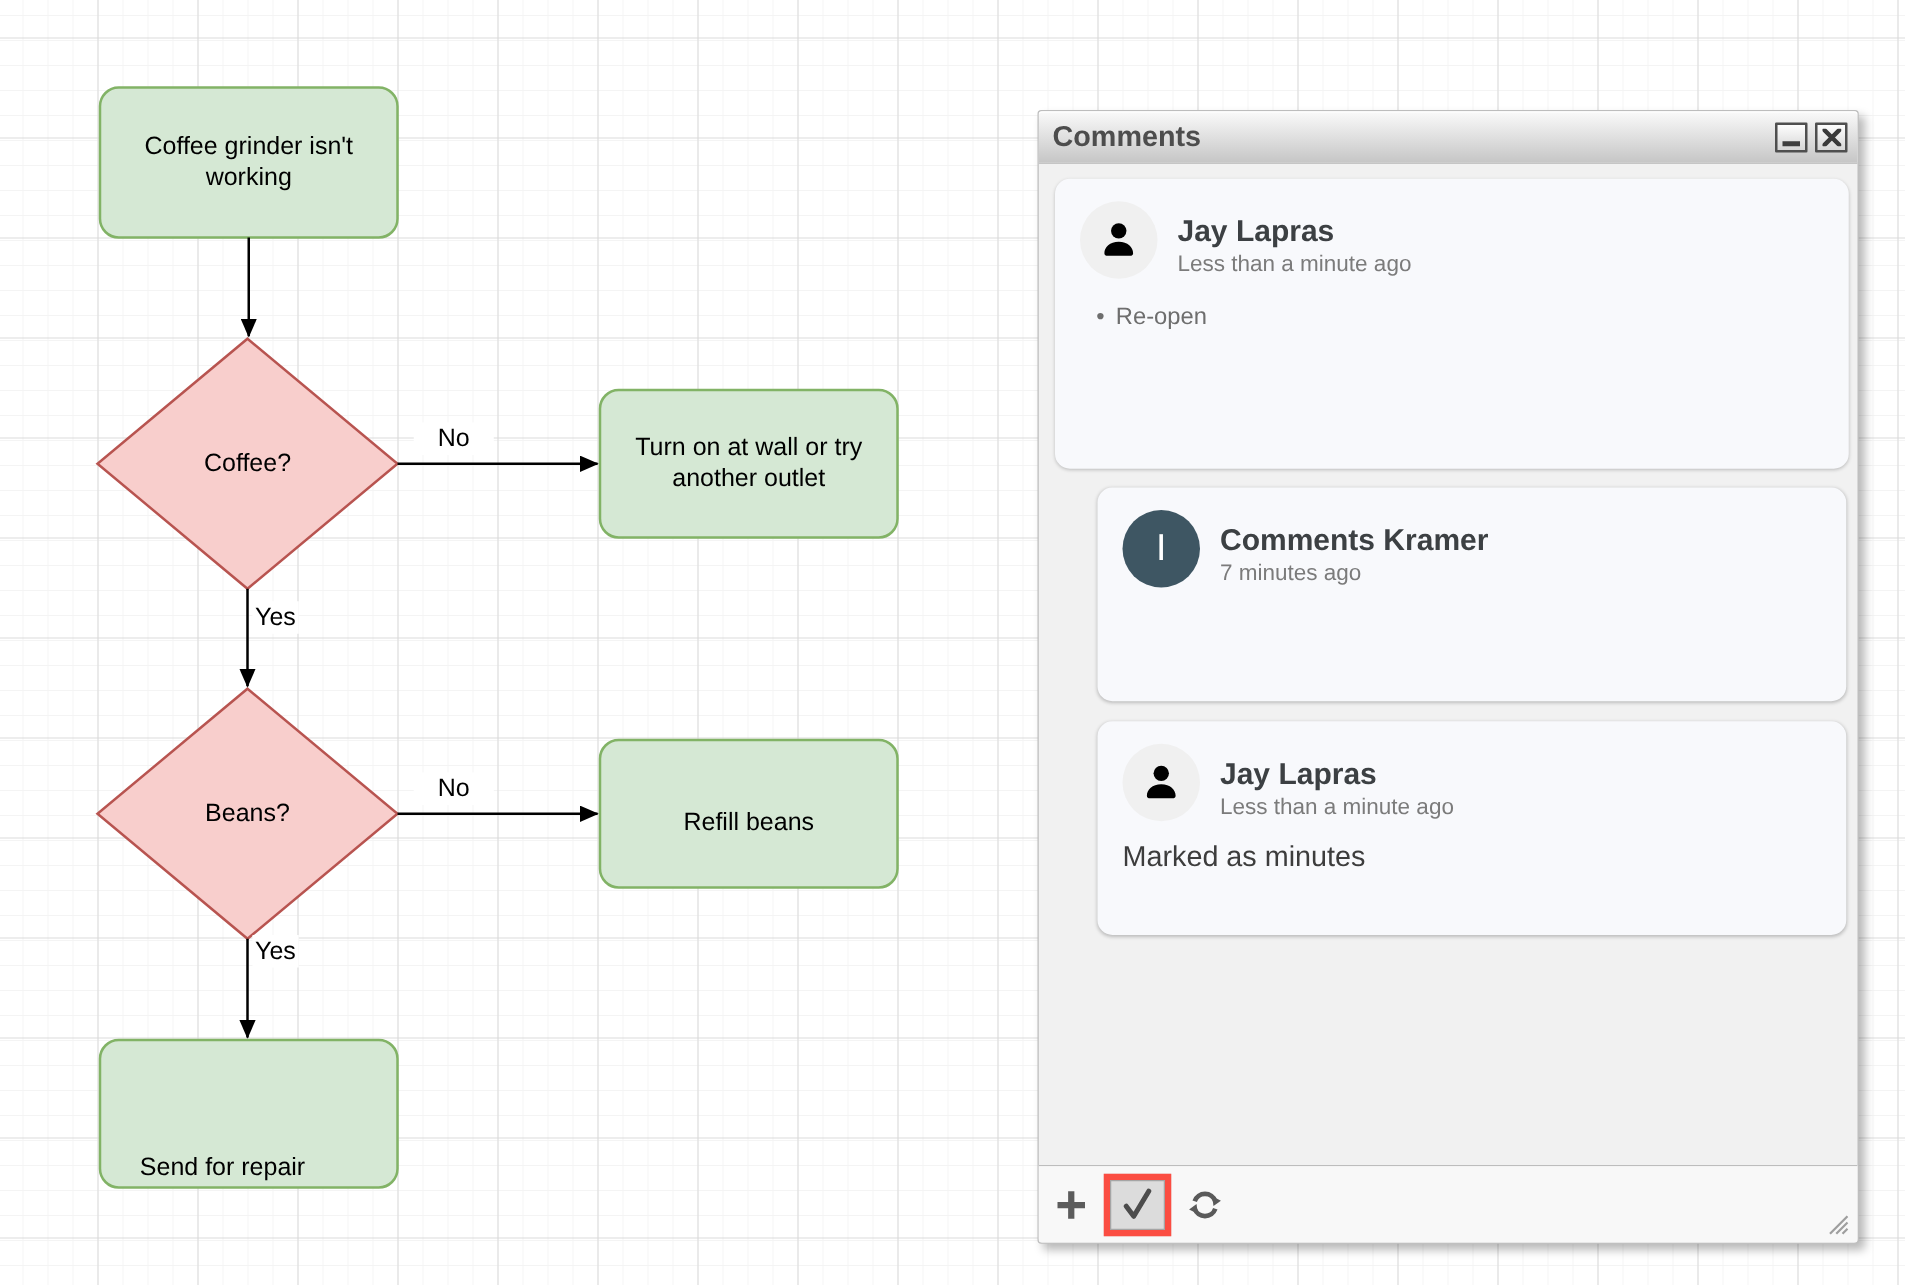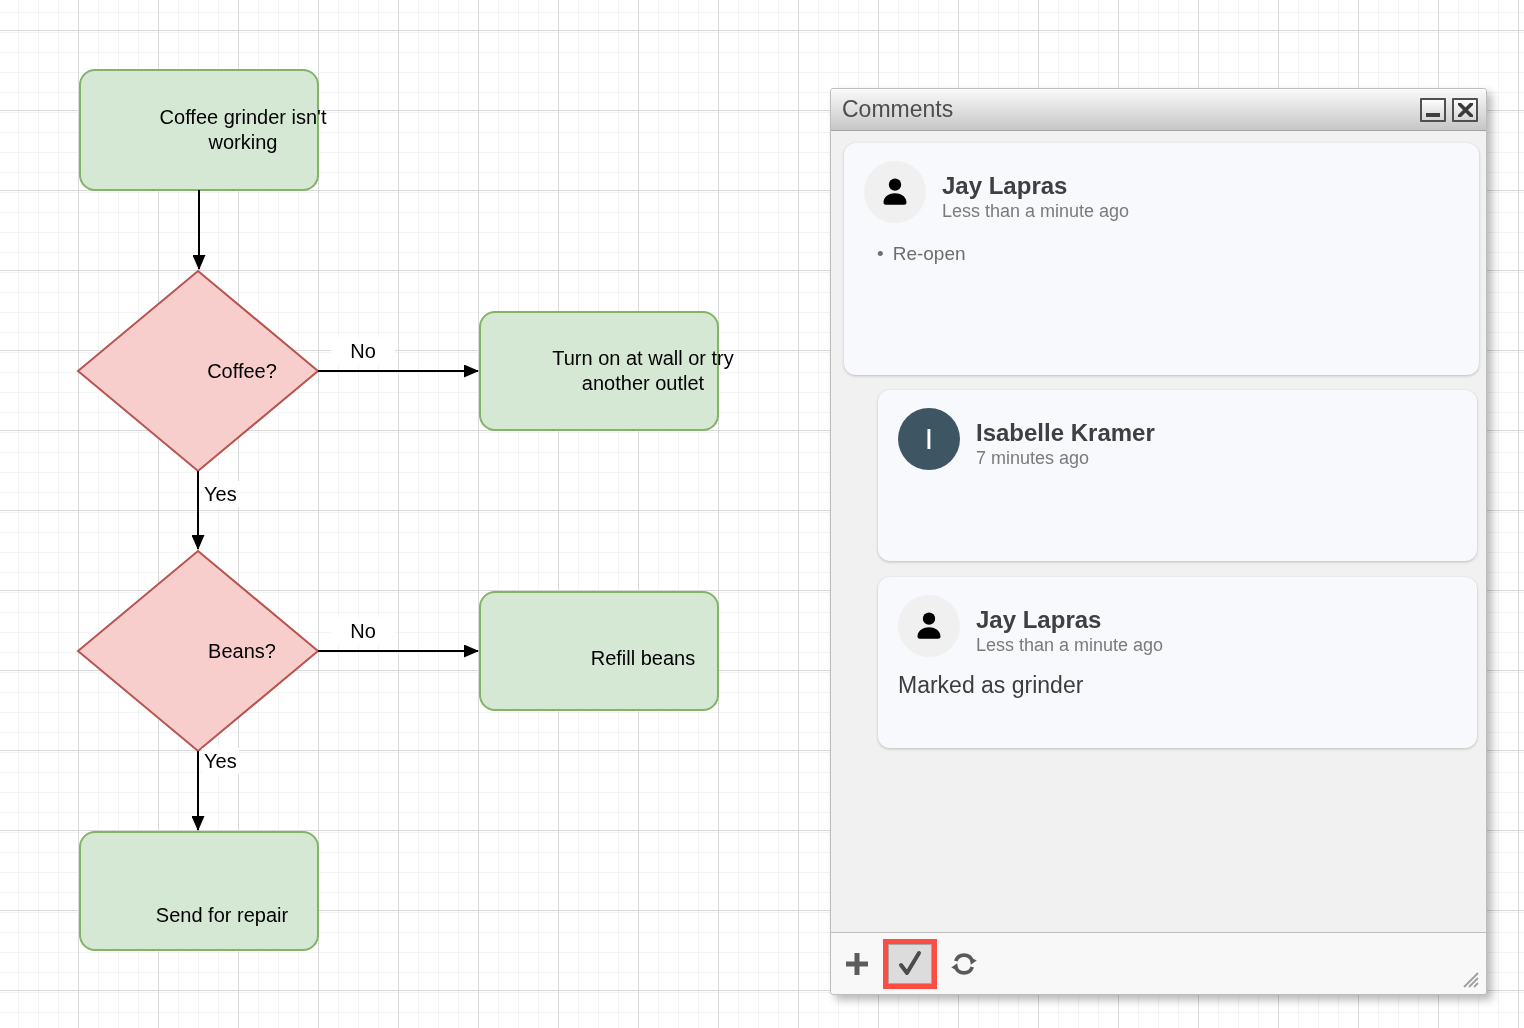--- a/index.html
+++ b/index.html
@@ -16,41 +16,41 @@
       linear-gradient(to bottom,#dadada 1px,transparent 1px),
       linear-gradient(to right,#f4f4f4 1px,transparent 1px),
       linear-gradient(to bottom,#f4f4f4 1px,transparent 1px);
     background-size:80px 80px,80px 80px,20px 20px,20px 20px;
     background-position:78px 30px,78px 30px,18px 12px,18px 12px;
   }
   .flow-svg{position:absolute;left:0;top:0;}
   .node-label{
     position:absolute;display:flex;align-items:center;justify-content:center;
     text-align:center;font-size:20px;line-height:1.25;color:#000;
-    white-space:pre-line;pointer-events:none;margin-left:44px;
+    white-space:pre-line;pointer-events:none;
   }
   .edge-label{
     position:absolute;font-size:20px;color:#000;background:#fff;
     padding:0 2px;line-height:26px;pointer-events:none;
   }
   .edge-label.center{width:60px;text-align:center;}
   
   .window{
     position:absolute;left:830px;top:88px;width:657px;height:907px;
     background:#f1f1f1;border:1px solid #bdbdbd;border-radius:3px;
     box-shadow:5px 5px 8px rgba(0,0,0,.28);
     box-sizing:border-box;
   }
   .titlebar{
     height:41px;display:flex;align-items:center;padding:0 8px 0 11px;
     background:linear-gradient(#fafafa,#c6c6c6);
     border-bottom:1px solid #a3a3a3;border-radius:3px 3px 0 0;
     box-shadow:inset 0 1px 0 #ffffff;
   }
-  .titlebar .title{font-size:23px;font-weight:normal;color:#4d4d4d;}
+  .titlebar .title{font-size:23px;font-weight:bold;color:#4d4d4d;}
   .win-buttons{margin-left:auto;display:flex;gap:6px;}
   .win-btn{
     width:26px;height:24px;border:2px solid #4f4f4f;border-radius:1px;
     background:linear-gradient(#fdfdfd,#d6d6d6);
     display:flex;align-items:center;justify-content:center;cursor:pointer;
     box-sizing:border-box;
   }
   .min-glyph{width:14px;height:4px;background:#3f3f3f;margin-top:11px;}
   .win-body{
     position:absolute;top:41px;bottom:62px;left:0;right:0;
@@ -120,21 +120,21 @@
     <line x1="198" y1="751" x2="198" y2="830" stroke="#000" stroke-width="2" marker-end="url(#arw)"></line>
   </svg>
 
   <div class="node-label" style="left:80px;top:70px;width:238px;height:120px;">Coffee grinder isn't
 working</div>
   <div class="node-label" style="left:78px;top:271px;width:240px;height:200px;">Coffee?</div>
   <div class="node-label" style="left:480px;top:312px;width:238px;height:118px;">Turn on at wall or try
 another outlet</div>
   <div class="node-label" style="left:78px;top:551px;width:240px;height:200px;text-align:center;">Beans?</div>
   <div class="node-label" style="left:480px;top:592px;width:238px;height:132px;">Refill beans</div>
-  <div class="node-label" style="left:80px;top:856px;width:196px;height:118px;">Send for repair</div>
+  <div class="node-label" style="left:80px;top:875px;width:196px;height:118px;">Send for repair</div>
 
   <div class="edge-label center" style="left:331px;top:338px;">No</div>
   <div class="edge-label" style="left:202px;top:481px;">Yes</div>
   <div class="edge-label center" style="left:331px;top:618px;">No</div>
   <div class="edge-label" style="left:202px;top:748px;">Yes</div>
 
   <div class="window">
     <div class="titlebar">
       <span class="title">Comments</span>
       <div class="win-buttons">
@@ -167,40 +167,40 @@
         <div class="card-action">
           <span>•</span>
           <span class="lnk">Re-open</span>
         </div>
       </div>
 
       <div class="card reply">
         <div class="card-head">
           <div class="avatar letter">I</div>
           <div class="who">
-            <div class="name">Isabelle Kramer</div>
+            <div class="name">Comments Kramer</div>
             <div class="time">7 minutes ago</div>
           </div>
         </div>
       </div>
 
       <div class="card reply">
         <div class="card-head">
           <div class="avatar person">
             <svg width="40" height="40" viewBox="0 0 24 24">
               <circle cx="12" cy="7.6" r="3.7" fill="#000"></circle>
               <path d="M12 12.8c-4.3 0-6.9 2.7-6.9 5.5 0 .9.7 1.3 1.4 1.3h11c.7 0 1.4-.4 1.4-1.3 0-2.8-2.6-5.5-6.9-5.5z" fill="#000"></path>
             </svg>
           </div>
           <div class="who">
             <div class="name">Jay Lapras</div>
             <div class="time">Less than a minute ago</div>
           </div>
         </div>
-        <div class="card-text">Marked as grinder</div>
+        <div class="card-text">Marked as minutes</div>
       </div>
 
     </div>
 
     <div class="footer">
       <div class="tool-btn">
         <svg width="28" height="28" viewBox="0 0 28 28">
           <path d="M14 3 V25 M3 14 H25" stroke="#5c5c5c" stroke-width="5"></path>
         </svg>
       </div>

